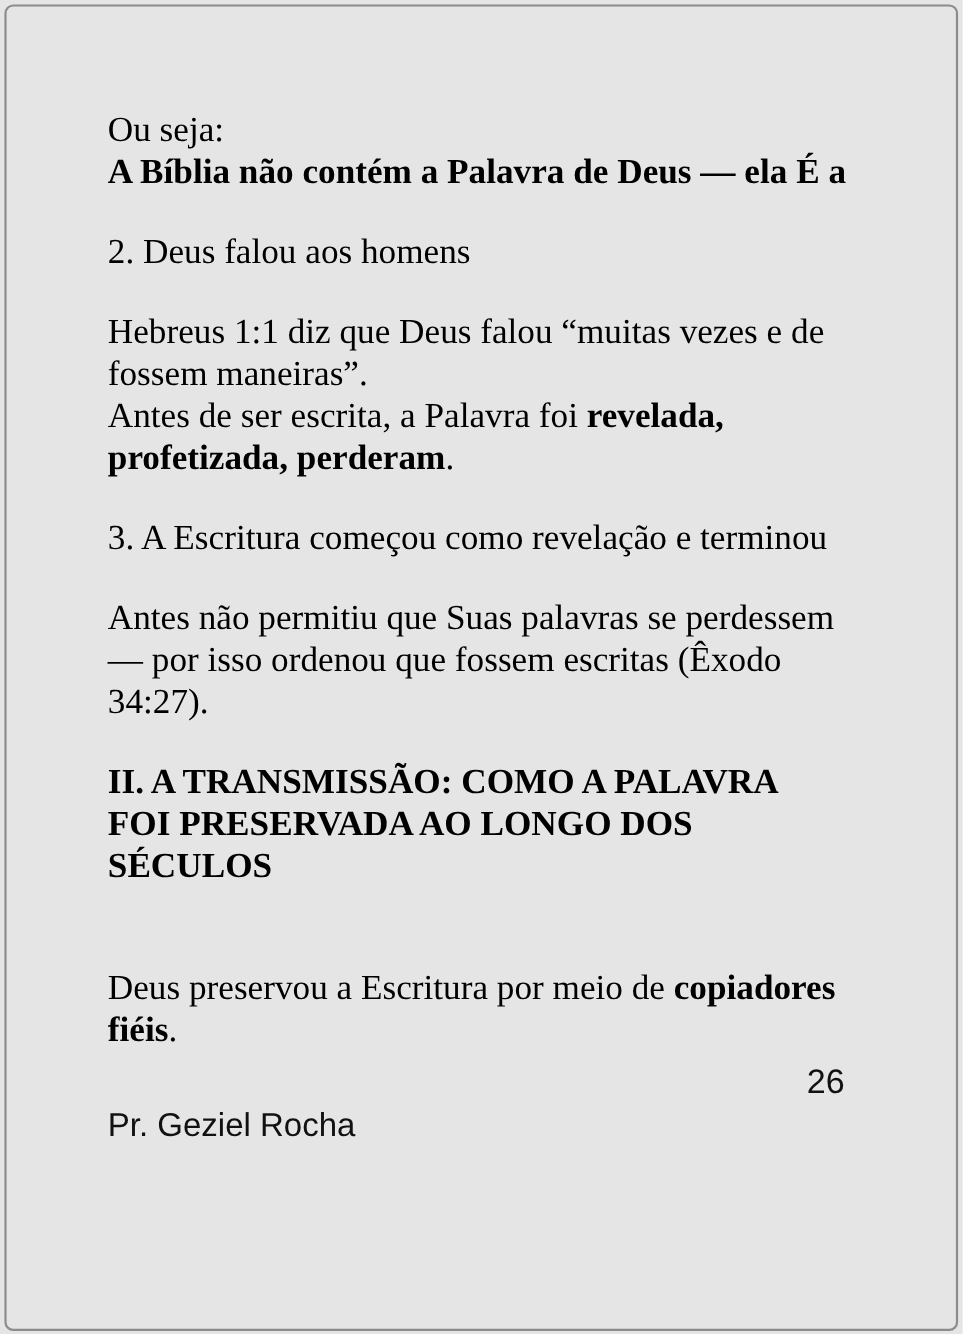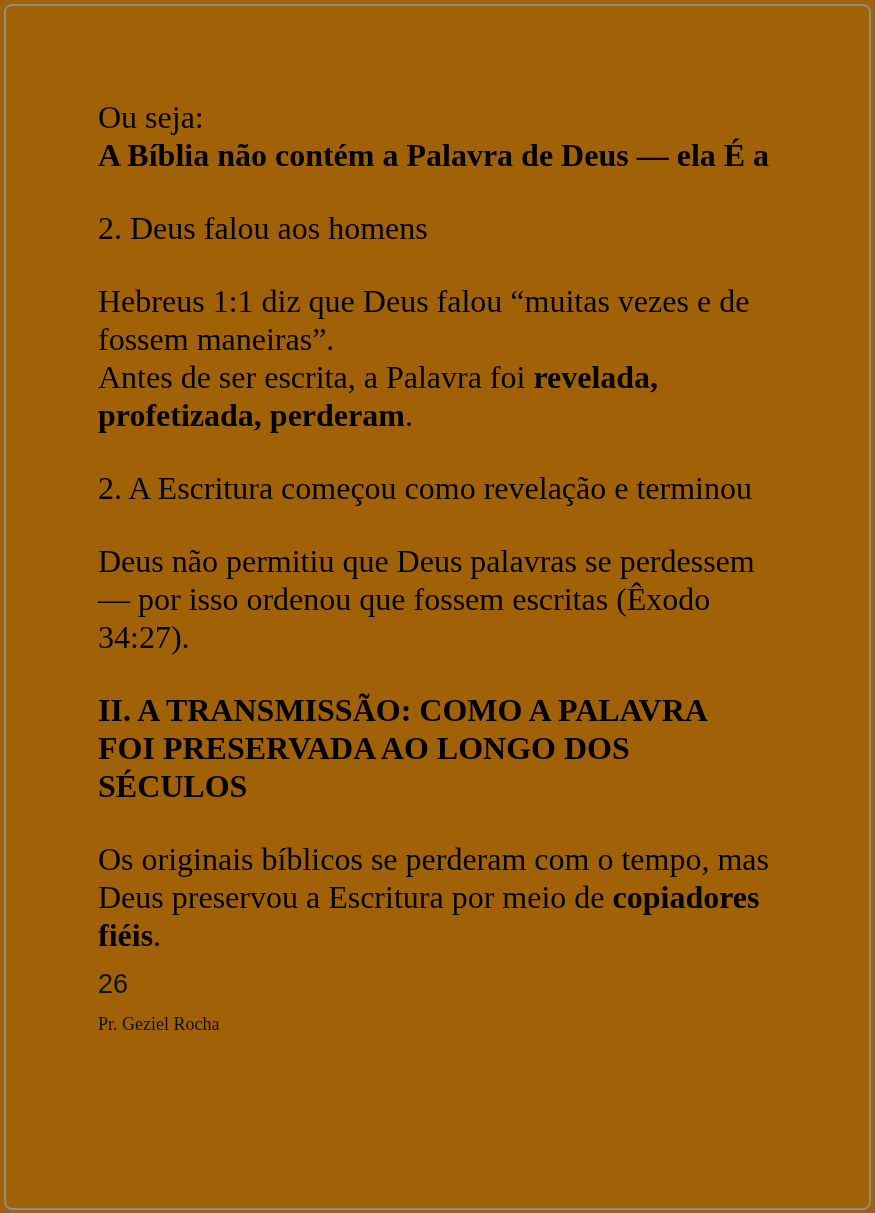--- a/index.html
+++ b/index.html
@@ -8,21 +8,21 @@
     width: 875px;
     height: 1213px;
     background: #ffffff;
     position: relative;
     overflow: hidden;
     font-family: "Liberation Serif", serif;
   }
   .page {
     position: absolute;
     inset: 0;
-    background: #a16207;
+    background: #e5e5e5;
   }
   .page-border {
     position: absolute;
     left: 4px;
     top: 4px;
     right: 4px;
     bottom: 3px;
     border: 2px solid #8c8c8c;
     border-radius: 8px;
     pointer-events: none;
@@ -36,30 +36,30 @@
     font-size: 32px;
     line-height: 38px;
     color: #000000;
   }
   .content p {
     margin: 0 0 35px 0;
   }
   .b { font-weight: bold; }
   .footer-pagenum {
     font-family: "Liberation Sans", sans-serif;
-    font-size: 27px;
+    font-size: 31px;
     line-height: 36px;
-    text-align: left;
+    text-align: right;
     padding-right: 22px;
     margin-top: 12px;
     color: #111111;
   }
   .footer-author {
-    font-family: Liberation Serif, serif;
-    font-size: 18px;
+    font-family: Liberation Sans, sans-serif;
+    font-size: 30px;
     line-height: 36px;
     margin-top: 4px;
     color: #111111;
   }
 </style>
 </head>
 <body>
 
 <div class="page">
   <div class="page-border"></div>
@@ -76,37 +76,37 @@
     </p>
 
     <p>
       <span>Hebreus 1:1 diz que Deus falou “muitas vezes e de</span><br>
       <span>fossem maneiras”.</span><br>
       <span>Antes de ser escrita, a Palavra foi </span><span class="b">revelada,</span><br>
       <span class="b">profetizada,</span><span> </span><span class="b">perderam</span><span>.</span>
     </p>
 
     <p>
-      <span>2. A Escritura começou como revelação e terminou</span><br>
+      <span>3. A Escritura começou como revelação e terminou</span><br>
     </p>
 
     <p>
-      <span>Deus não permitiu que Deus palavras se perdessem</span><br>
+      <span>Antes não permitiu que Suas palavras se perdessem</span><br>
       <span>— por isso ordenou que fossem escritas (Êxodo</span><br>
       <span>34:27).</span>
     </p>
 
     <p>
       <span class="b">II. A TRANSMISSÃO: COMO A PALAVRA</span><br>
       <span class="b">FOI PRESERVADA AO LONGO DOS</span><br>
       <span class="b">SÉCULOS</span>
     </p>
 
     <p style="margin-bottom:0;">
-      <span>Os originais bíblicos se perderam com o tempo, mas</span><br>
+      <br>
       <span>Deus preservou a Escritura por meio de </span><span class="b">copiadores</span><br>
       <span class="b">fiéis</span><span>.</span>
     </p>
 
     <div class="footer-pagenum">26</div>
     <div class="footer-author">Pr. Geziel Rocha</div>
 
   </div>
 </div>
 

